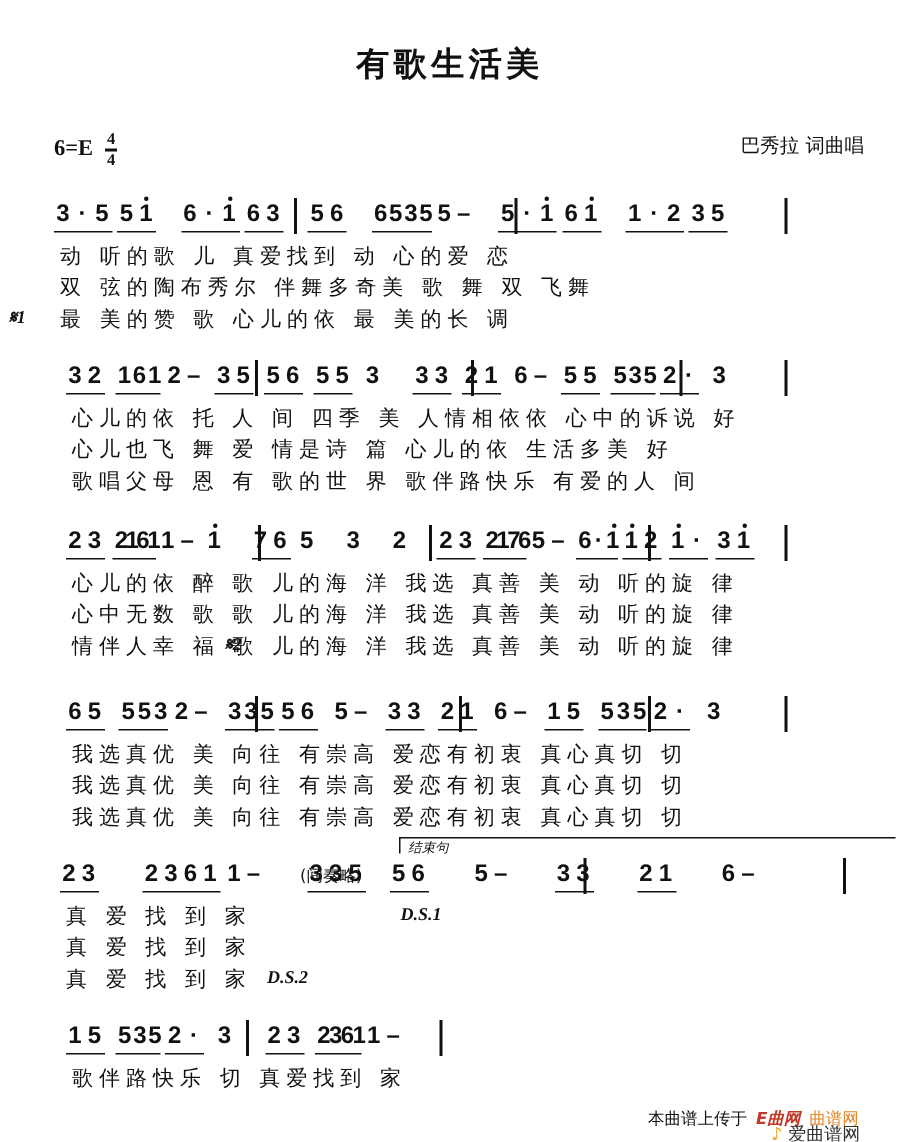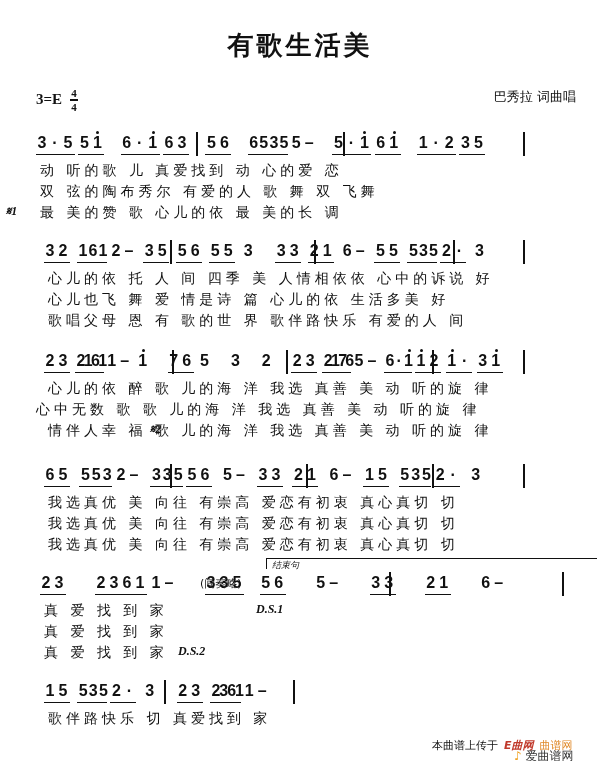--- a/index.html
+++ b/index.html
@@ -1,17 +1,17 @@
 <!DOCTYPE html>
 <html><head>
 <meta charset="utf-8">
 <style>
   html, body { margin:0; padding:0; background:#ffffff; }
   body { width:600px; height:761px; position:relative; overflow:hidden; font-family:"DejaVu Sans", sans-serif; color:#111; }
-  .title { position:absolute; left:0; width:600px; top:28px; text-align:center; font-family:"DejaVu Serif", serif; font-size:26px; font-weight:bold; letter-spacing:3px; }
+  .title { position:absolute; left:0; width:600px; top:28px; text-align:center; font-family:"DejaVu Serif", serif; font-size:22px; font-weight:bold; letter-spacing:3px; }
   .key { position:absolute; left:36px; top:88px; font-family:"Liberation Serif", serif; font-weight:bold; font-size:15px; display:flex; align-items:center; gap:4px; }
   .frac { display:inline-flex; flex-direction:column; align-items:center; font-size:11px; line-height:10px; margin-left:4px; }
   .frac .bar { width:8px; height:1.5px; background:#111; margin:1px 0; }
   .credit { position:absolute; right:24px; top:88px; font-family:"DejaVu Serif", serif; font-size:13px; }
 
   .system { position:absolute; left:0; width:600px; }
   .notes { position:absolute; left:0; top:0; height:26px; width:600px; }
   .n { position:absolute; top:2px; font-family:"Liberation Sans", sans-serif; font-weight:bold; font-size:16px; text-align:center; width:12px; }
   .dot-hi { position:absolute; top:-3px; left:5px; width:3px; height:3px; border-radius:50%; background:#111; }
   .ul { position:absolute; height:1.4px; background:#111; }
@@ -26,35 +26,35 @@
   .logo3 { position:absolute; left:514px; top:748px; font-size:12px; color:#333; font-family:"DejaVu Sans", sans-serif; }
   .logo3 .note-ico { color:#f0a020; font-weight:bold; }
   .volta { position:absolute; border-top:1.3px solid #111; border-left:1.3px solid #111; height:10px; }
 </style>
 </head>
 <body>
 
 <div class="title">有歌生活美</div>
 
 <div class="key">
-  <span>3=E</span>
+  <span>6=E</span>
   <span class="frac">
     <span>4</span>
     <span class="bar"></span>
     <span>4</span>
   </span>
 </div>
 <div class="credit">巴秀拉 词曲唱</div>
 
 <div id="score">
     <div class="lyr" style="top: 162px; position: absolute;">
       <span class="c" style="left: 40px; letter-spacing: 4px; white-space: pre;">动 听的歌 儿 真爱找到 动 心的爱 恋</span>
     </div>
     <div class="lyr" style="top: 183px; position: absolute;">
-      <span class="c" style="left: 40px; letter-spacing: 4px; white-space: pre;">双 弦的陶布秀尔 有爱的人 歌 舞 双 飞舞</span>
+      <span class="c" style="left: 40px; letter-spacing: 4px; white-space: pre;">双 弦的陶布秀尔 伴舞多奇美 歌 舞 双 飞舞</span>
     </div>
     <div class="lyr" style="top: 204px; position: absolute;">
       <span class="c" style="left: 40px; letter-spacing: 4px; white-space: pre;">最 美的赞 歌 心儿的依 最 美的长 调</span>
     </div>
     <span class="seg" style="left: 6px; top: 204px;">𝄋1</span>
     <div class="system" style="top: 132px; height: 90px;">
       <div class="notes">
         <span class="n" style="left: 36px;">3</span>
         <span class="n" style="left: 49px;">·</span>
         <span class="n" style="left: 62px;">5</span>
@@ -150,21 +150,21 @@
         <div class="barline" style="left: 170px;"></div>
         <div class="barline" style="left: 314px;"></div>
         <div class="barline" style="left: 453px;"></div>
         <div class="barline" style="left: 523px;"></div>
       </div>
     </div>
     <div class="lyr" style="top: 380px; position: absolute;">
       <span class="c" style="left: 48px; letter-spacing: 4px; white-space: pre;">心儿的依 醉 歌 儿的海 洋 我选 真善 美 动 听的旋 律</span>
     </div>
     <div class="lyr" style="top: 401px; position: absolute;">
-      <span class="c" style="left: 36px; letter-spacing: 4px; white-space: pre;">心中无数 歌 歌 儿的海 洋 我选 真善 美 动 听的旋 律</span>
+      <span class="c" style="left: 48px; letter-spacing: 4px; white-space: pre;">心中无数 歌 歌 儿的海 洋 我选 真善 美 动 听的旋 律</span>
     </div>
     <div class="lyr" style="top: 422px; position: absolute;">
       <span class="c" style="left: 48px; letter-spacing: 4px; white-space: pre;">情伴人幸 福 歌 儿的海 洋 我选 真善 美 动 听的旋 律</span>
     </div>
     <span class="seg" style="left: 150px; top: 422px;">𝄋2</span>
     <div class="system" style="top: 350px; height: 90px;">
       <div class="notes">
         <span class="n" style="left: 44px;">2</span>
         <span class="n" style="left: 57px;">3</span>
         <div class="ul" style="left: 44px; top: 22px; width: 26px;"></div>
@@ -268,21 +268,21 @@
     <div class="lyr" style="top: 602px; position: absolute;">
       <span class="c" style="left: 44px; letter-spacing: 4px; white-space: pre;">真 爱 找 到 家</span>
     </div>
     <div class="lyr" style="top: 623px; position: absolute;">
       <span class="c" style="left: 44px; letter-spacing: 4px; white-space: pre;">真 爱 找 到 家</span>
     </div>
     <div class="lyr" style="top: 644px; position: absolute;">
       <span class="c" style="left: 44px; letter-spacing: 4px; white-space: pre;">真 爱 找 到 家</span>
     </div>
     <span class="small" style="left: 200px; top: 576px;">(间奏略)</span>
-    <span class="seg" style="left: 256px; top: 602px;">D.S.1</span>
+    <span class="seg" style="left: 267px; top: 602px;">D.S.1</span>
     <span class="seg" style="left: 178px; top: 644px;">D.S.2</span>
     <div class="volta" style="left: 266px; top: 558px; width: 330px;"></div>
     <span class="small" style="left: 272px; top: 559px; font-style: italic; font-size: 9px;">结束句</span>
     <div class="system" style="top: 572px; height: 90px;">
       <div class="notes">
         <span class="n" style="left: 40px;">2</span>
         <span class="n" style="left: 53px;">3</span>
         <div class="ul" style="left: 40px; top: 22px; width: 26px;"></div>
         <span class="n" style="left: 94.9474px;">2</span>
         <span class="n" style="left: 107.947px;">3</span>

